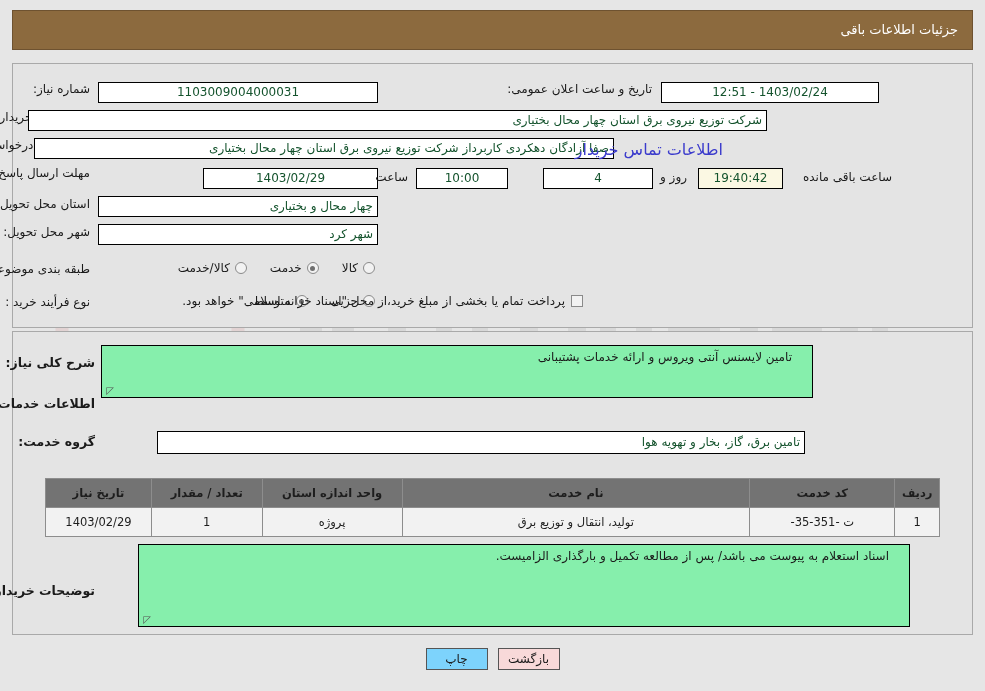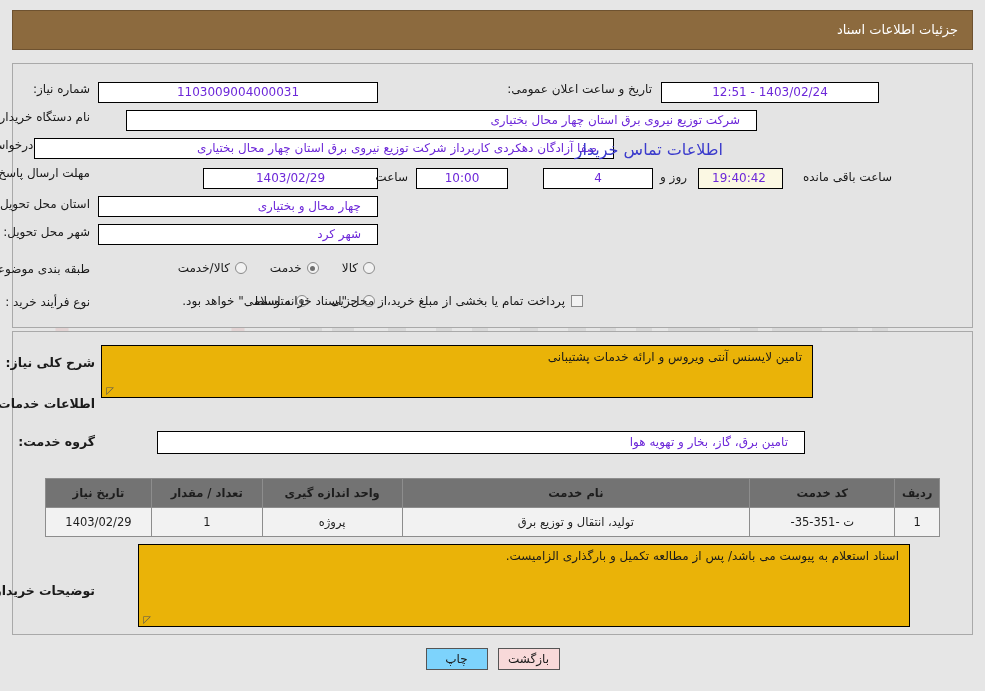--- a/index.html
+++ b/index.html
@@ -73,22 +73,22 @@
   }
   .lbl-bold { font-weight: bold; font-size: 12.5px; }
 
   .box {
     background: #ffffff;
     border: 1px solid #000000;
     box-sizing: border-box;
     height: 21px;
     line-height: 19px;
     font-size: 12px;
-    color: #6d28d9;
-    padding: 0 16px;
+    color: #14532d;
+    padding: 0 4px;
     overflow: hidden;
     white-space: nowrap;
     text-align: center;
     display: inline-block;
   }
   .box.right { text-align: right; }
   .box.cream { background: #fbf8e3; }
 
   .link {
     color: #3b3bcc;
@@ -113,26 +113,26 @@
     content: "";
     position: absolute;
     left: 2.5px; top: 2.5px;
     width: 5px; height: 5px;
     border-radius: 50%;
     background: #6f6f6f;
   }
 
   
   .ta {
-    background: #eab308;
+    background: #86efac;
     border: 1px solid #000000;
     box-sizing: border-box;
     font-size: 12px;
     color: #1a1a1a;
-    padding: 4px 10px 0 6px;
+    padding: 4px 20px 0 6px;
     position: absolute;
     overflow: hidden;
     text-align: right;
     line-height: 15px;
   }
   .ta .grip {
     position: absolute;
     left: 3px; bottom: 2px;
     width: 9px; height: 9px;
     color: #555;
@@ -222,39 +222,39 @@
     <g fill="#c7a3a3">
       <rect x="258" y="18" width="14" height="64" transform="rotate(18 265 50)"></rect>
       <rect x="286" y="18" width="14" height="64" transform="rotate(-18 293 50)"></rect>
       <rect x="272" y="18" width="14" height="64"></rect>
     </g>
     <path d="M252 30 L258 95 L244 95 Z" fill="#dcb3b3"></path>
   </svg>
 </div>
 
 <div class="header-bar">
-  <div class="header-title">جزئیات اطلاعات اسناد</div>
+  <div class="header-title">جزئیات اطلاعات باقی</div>
 </div>
 
 <div class="panel" id="panel-top"></div>
 
 <div class="row" style="right:895px; top:82px; z-index:3;">
   <span class="lbl">شماره نیاز:</span>
 </div>
 <div class="box" style="position:absolute; right:607px; top:82px; width:280px; z-index:3;">1103009004000031</div>
 
 <div class="row" style="right:333px; top:82px; z-index:3;">
   <span class="lbl">تاریخ و ساعت اعلان عمومی:</span>
 </div>
 <div class="box" style="position:absolute; right:106px; top:82px; width:218px; z-index:3;">1403/02/24 - 12:51</div>
 
 <div class="row" style="right:895px; top:110px; z-index:3;">
   <span class="lbl">نام دستگاه خریدار:</span>
 </div>
-<div class="box right" style="position:absolute; right:228px; top:110px; width:631px; z-index:3;margin-left:40px;">شرکت توزیع نیروی برق استان چهار محال بختیاری</div>
+<div class="box right" style="position:absolute; right:218px; top:110px; width:739px; z-index:3;margin-left:40px;">شرکت توزیع نیروی برق استان چهار محال بختیاری</div>
 
 <div class="row" style="right:895px; top:138px; z-index:3;">
   <span class="lbl">ایجاد کننده درخواست:</span>
 </div>
 <div class="box right" style="position:absolute; right:371px; top:138px; width:580px; z-index:3;">صفا آزادگان دهکردی کاربرداز شرکت توزیع نیروی برق استان چهار محال بختیاری</div>
 <div style="position:absolute; right:262px; top:140px; z-index:3;">
   <a class="link">اطلاعات تماس خریدار</a>
 </div>
 
 <div class="row" style="right:895px; top:166px; width:96px; display:block; line-height:15px; white-space:normal; text-align:right; z-index:3;">
@@ -325,21 +325,21 @@
   <span class="lbl lbl-bold">گروه خدمت:</span>
 </div>
 <div class="box right" style="position:absolute; right:180px; top:431px; width:648px; height:23px; line-height:21px; z-index:3;">تامین برق، گاز، بخار و تهویه هوا</div>
 
 <table class="tbl">
   <thead>
     <tr>
       <th style="width:42px;">ردیف</th>
       <th style="width:145px;">کد خدمت</th>
       <th style="width:354px;">نام خدمت</th>
-      <th style="width:140px;">واحد اندازه گیری</th>
+      <th style="width:140px;">واحد اندازه استان</th>
       <th style="width:110px;">تعداد / مقدار</th>
       <th style="width:104px;">تاریخ نیاز</th>
     </tr>
   </thead>
   <tbody>
     <tr>
       <td>1</td>
       <td>ت -351-35-</td>
       <td>تولید، انتقال و توزیع برق</td>
       <td>پروژه</td>

